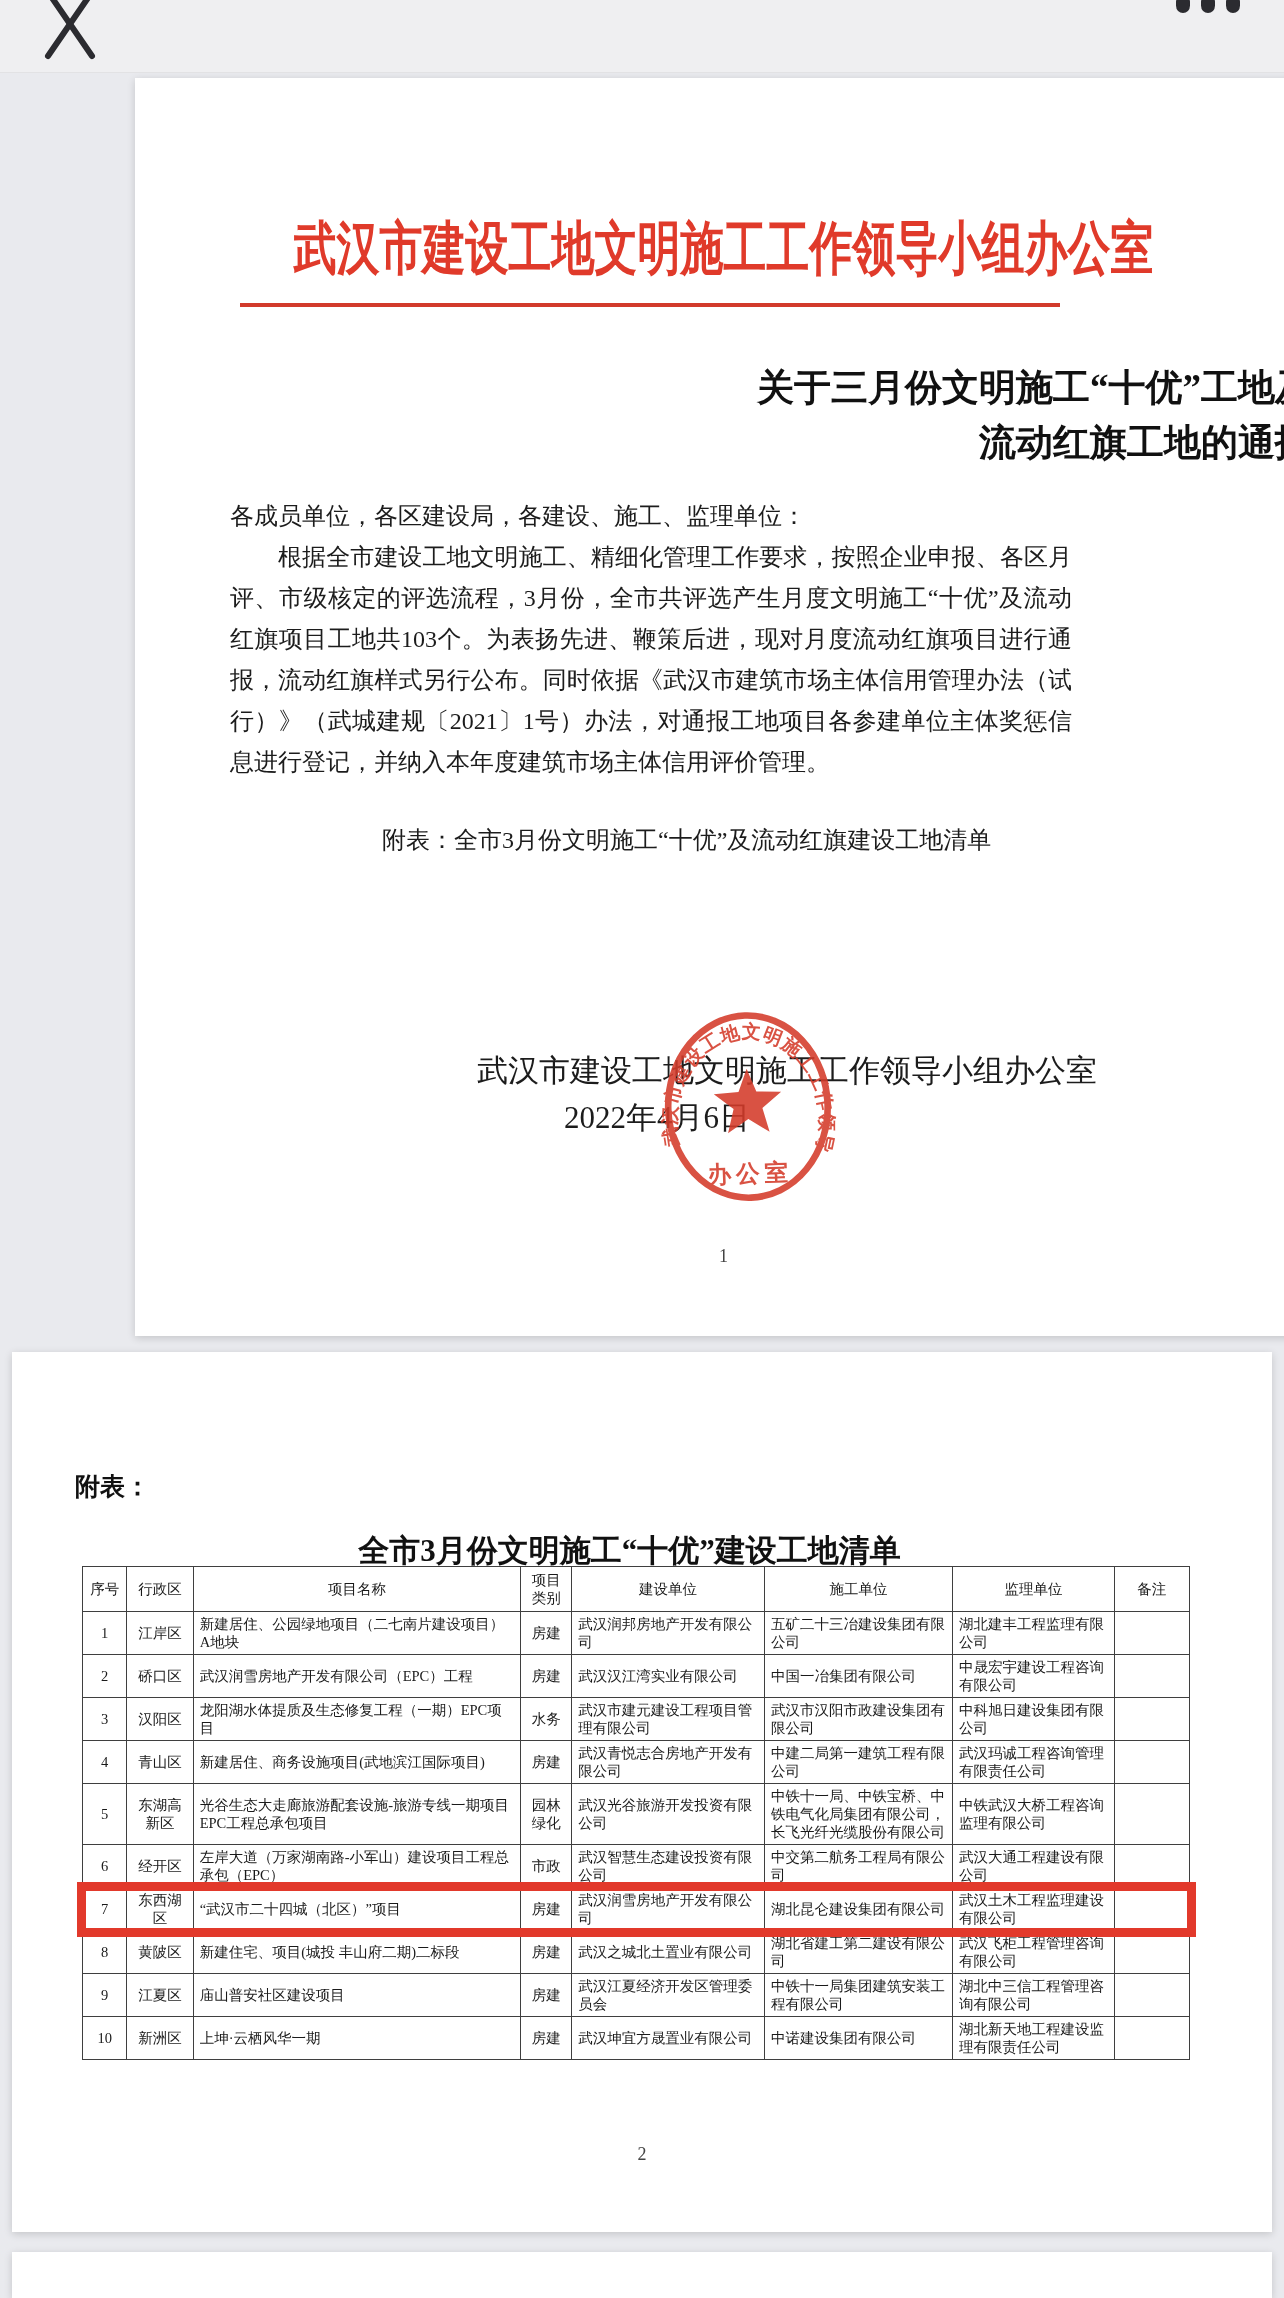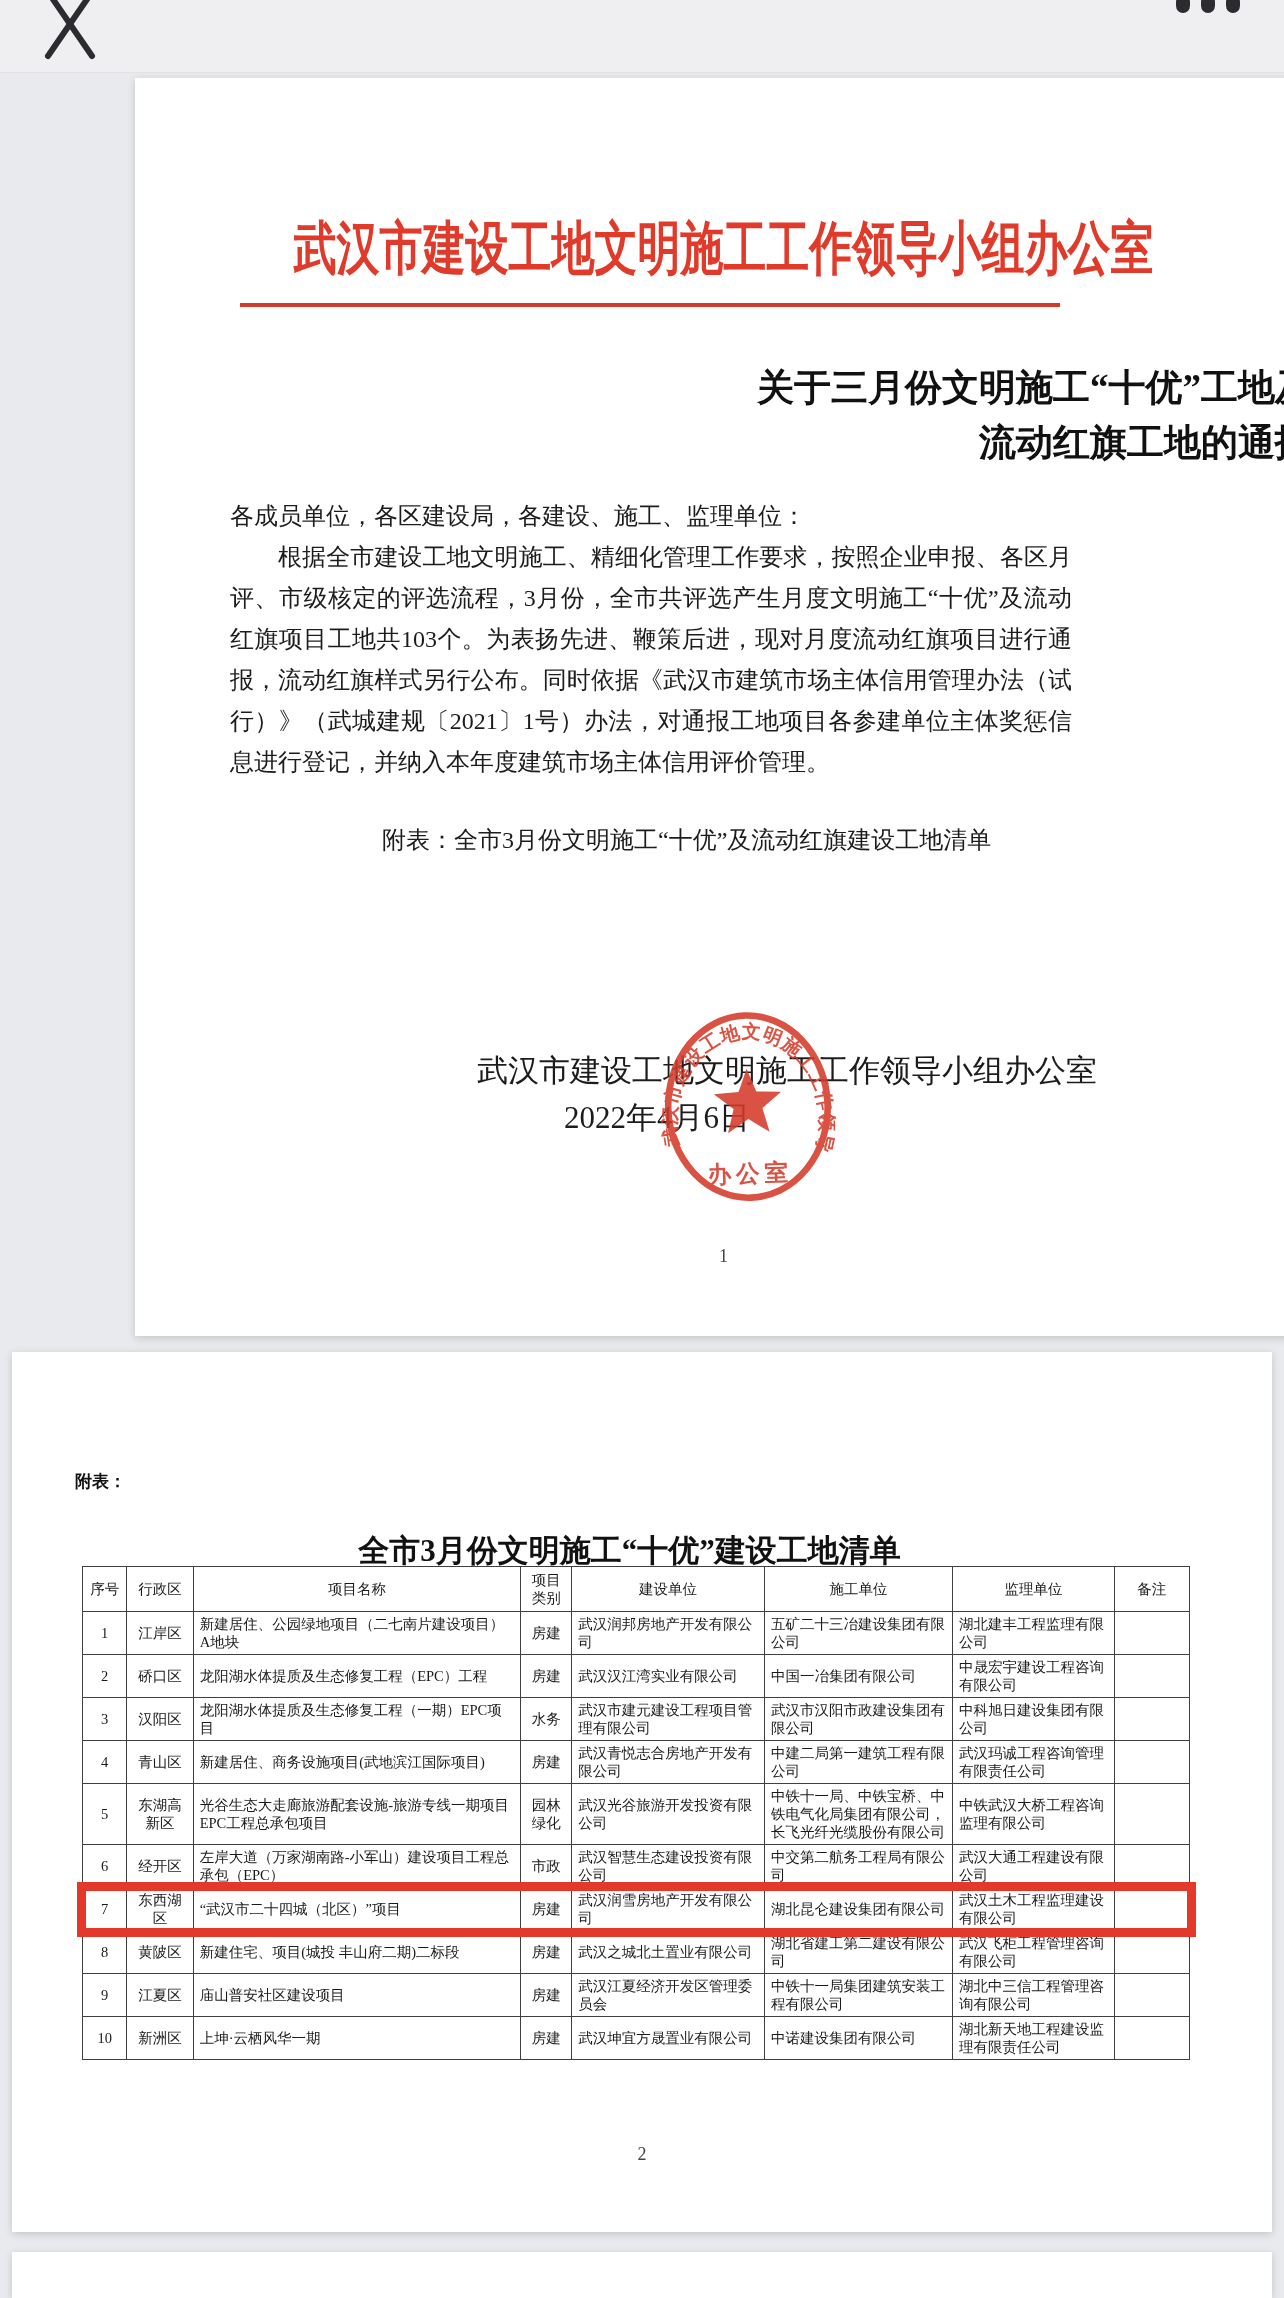--- a/index.html
+++ b/index.html
@@ -27,21 +27,21 @@
       line-height:41px;text-align:justify;}
   .body-text .indent{text-indent:2em;}
   .attach-note{padding-left:225px;text-indent:-73px;margin-top:37px;}
   .sig{position:absolute;left:342px;top:972px;font-size:31px;color:#1c1c1c;line-height:41px;}
   .sig .date{margin-left:87px;margin-top:6px;}
   .stamp{position:absolute;left:518px;top:928px;width:190px;height:205px;opacity:0.88;
       transform:rotate(-2deg);}
   .pagenum{position:absolute;left:0;width:100%;text-align:center;font-size:18px;color:#444;}
   .pn1{top:1168px;} .pn2{top:792px;}
   
-  .attach-label{position:absolute;left:63px;top:118px;font-size:17px;font-weight:bold;color:#111;}
+  .attach-label{position:absolute;left:63px;top:118px;font-size:25px;font-weight:bold;color:#111;}
   .table-title{position:absolute;left:0;top:158px;width:1235px;text-align:center;
       font-size:31px;font-weight:bold;color:#111;margin-top:20px;}
   table.sites{position:absolute;left:70px;top:214px;width:1108px;border-collapse:collapse;
       table-layout:fixed;font-size:14.5px;color:#1a1a1a;}
   table.sites th,table.sites td{border:1px solid #3f3f3f;padding:3px 6px;line-height:18px;
       vertical-align:middle;word-break:break-all;}
   table.sites th{font-weight:normal;text-align:center;height:38px;}
   td.c0,td.c1,td.c3{text-align:center;}
   td.c2,td.c4,td.c5,td.c6{text-align:left;}
   tr.hl{outline:9px solid #e2392b;outline-offset:-3px;}
@@ -129,21 +129,21 @@
             <td class="c2">新建居住、公园绿地项目（二七南片建设项目）A地块</td>
             <td class="c3">房建</td>
             <td class="c4">武汉润邦房地产开发有限公司</td>
             <td class="c5">五矿二十三冶建设集团有限公司</td>
             <td class="c6">湖北建丰工程监理有限公司</td>
             <td class="c7"></td>
           </tr>
           <tr>
             <td class="c0">2</td>
             <td class="c1">硚口区</td>
-            <td class="c2">龙阳湖水体提质及生态修复工程（EPC）工程</td>
+            <td class="c2">武汉润雪房地产开发有限公司（EPC）工程</td>
             <td class="c3">房建</td>
             <td class="c4">武汉汉江湾实业有限公司</td>
             <td class="c5">中国一冶集团有限公司</td>
             <td class="c6">中晟宏宇建设工程咨询有限公司</td>
             <td class="c7"></td>
           </tr>
           <tr>
             <td class="c0">3</td>
             <td class="c1">汉阳区</td>
             <td class="c2">龙阳湖水体提质及生态修复工程（一期）EPC项目</td>

